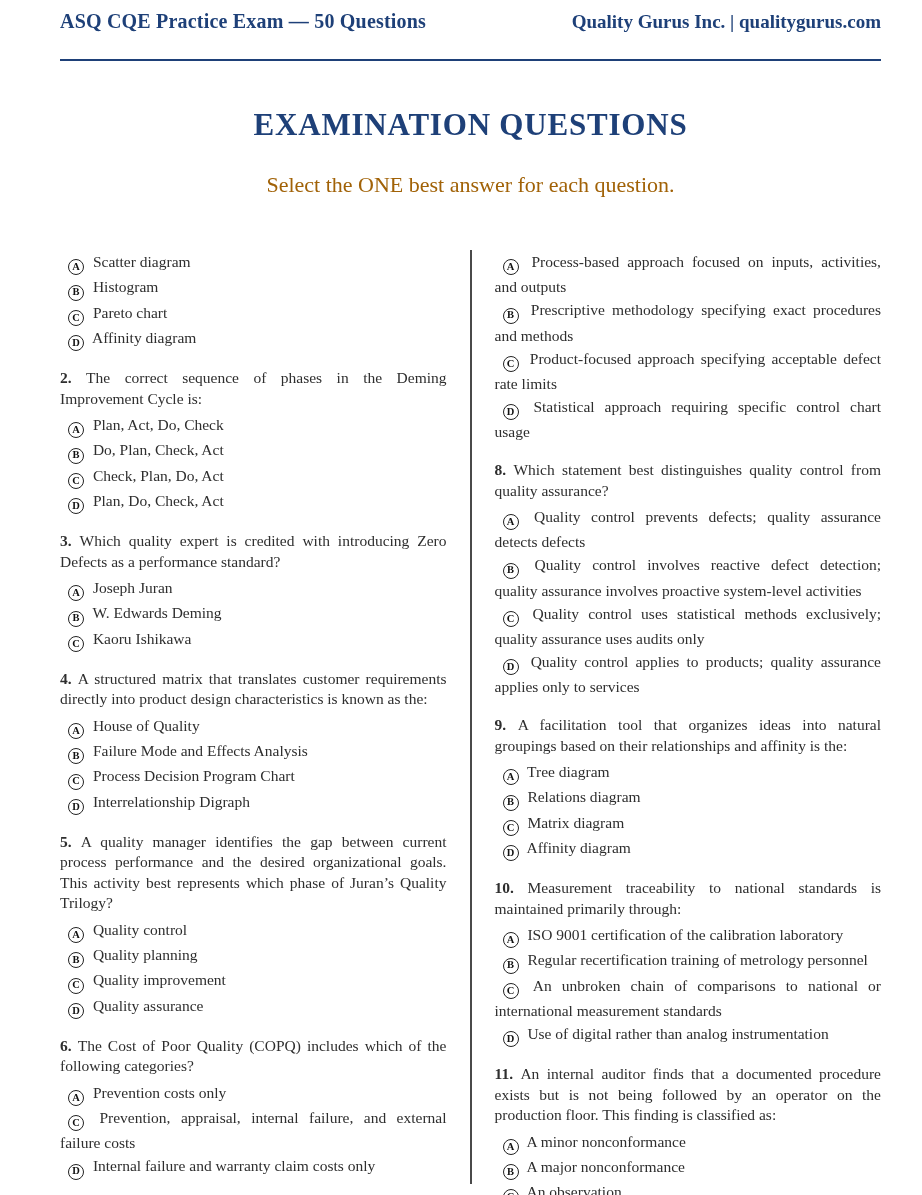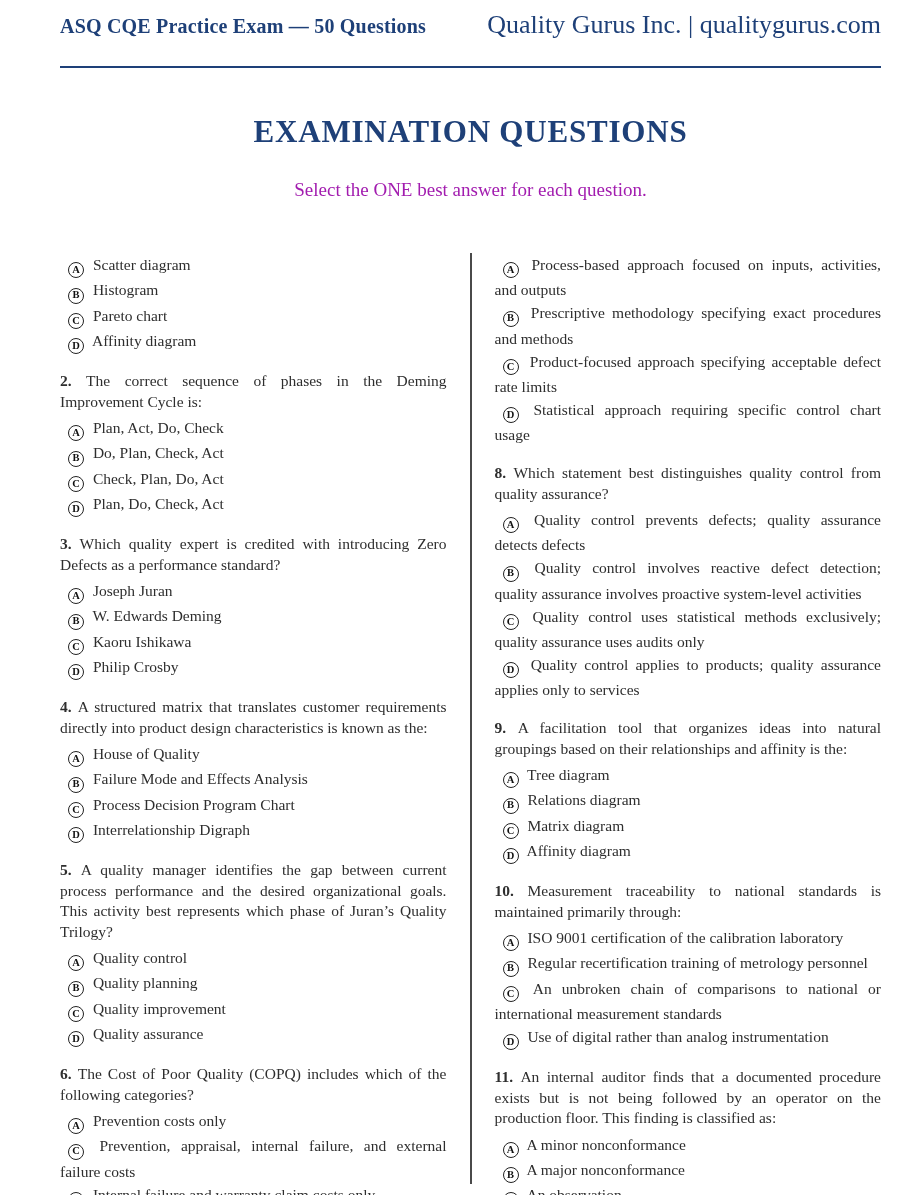--- a/index.html
+++ b/index.html
@@ -30,42 +30,42 @@
     justify-content:space-between;
     align-items:baseline;
     color:var(--navy);
   }
   .hdr-left{
     font-size:20px;
     font-weight:bold;
     letter-spacing:.2px;
   }
   .hdr-right{
-    font-size:26px;
-    font-weight:normal;
+    font-size:19px;
+    font-weight:bold;
   }
   .hdr-rule{
     height:2px;
     background:var(--navy);
     margin-top:6px;
   }
   
   .title{
     margin-top:26px;
     text-align:center;
     color:var(--navy);
     font-size:31px;
     font-weight:bold;
     letter-spacing:.8px;
   }
   .subtitle{
     margin-top:9px;
     text-align:center;
-    font-size:19px;
-    color:#a21caf;
+    font-size:22px;
+    color:#a16207;
   }
   
   .columns{
     flex:1;
     display:flex;
     margin-top:32px;
     align-items:stretch;
     min-height:0;
   }
   .col{
@@ -141,21 +141,20 @@
           <p class="option"><span class="bubble">A</span><span> Plan, Act, Do, Check</span></p>
           <p class="option"><span class="bubble">B</span><span> Do, Plan, Check, Act</span></p>
           <p class="option"><span class="bubble">C</span><span> Check, Plan, Do, Act</span></p>
           <p class="option"><span class="bubble">D</span><span> Plan, Do, Check, Act</span></p>
         </div>
         <div class="question">
           <p class="qtext"><span class="qnum">3. </span>Which quality expert is credited with introducing Zero Defects as a performance standard?</p>
           <p class="option"><span class="bubble">A</span><span> Joseph Juran</span></p>
           <p class="option"><span class="bubble">B</span><span> W. Edwards Deming</span></p>
           <p class="option"><span class="bubble">C</span><span> Kaoru Ishikawa</span></p>
-          <p class="option"><span class="bubble">D</span><span> Philip Crosby</span></p>
         </div>
         <div class="question">
           <p class="qtext"><span class="qnum">4. </span>A structured matrix that translates customer requirements directly into product design characteristics is known as the:</p>
           <p class="option"><span class="bubble">A</span><span> House of Quality</span></p>
           <p class="option"><span class="bubble">B</span><span> Failure Mode and Effects Analysis</span></p>
           <p class="option"><span class="bubble">C</span><span> Process Decision Program Chart</span></p>
           <p class="option"><span class="bubble">D</span><span> Interrelationship Digraph</span></p>
         </div>
         <div class="question">
           <p class="qtext"><span class="qnum">5. </span>A quality manager identifies the gap between current process performance and the desired organizational goals. This activity best represents which phase of Juran’s Quality Trilogy?</p>

